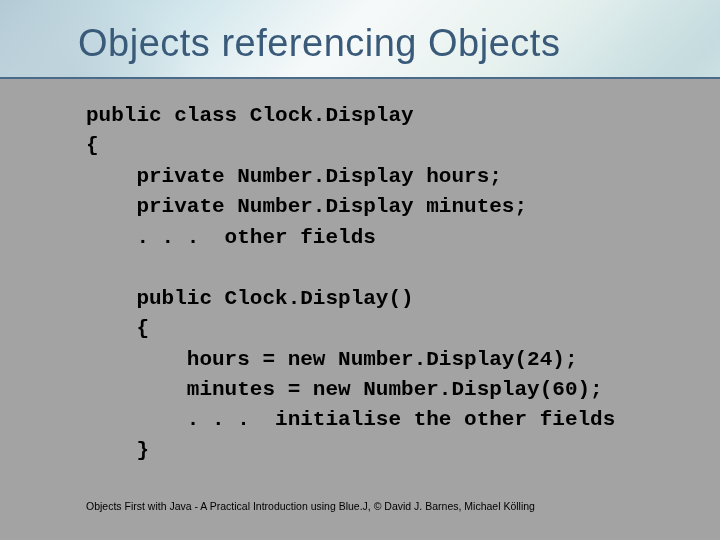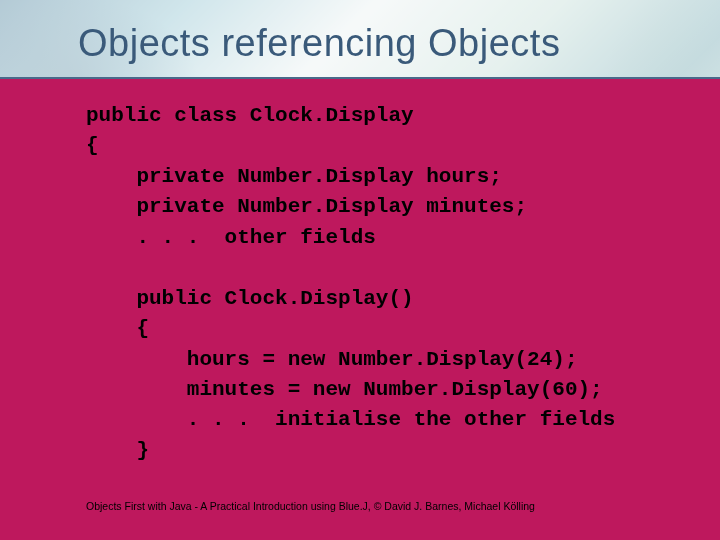--- a/index.html
+++ b/index.html
@@ -1,21 +1,21 @@
 <!DOCTYPE html>
 <html><head>
 <meta charset="utf-8">
 <style>
 html,body{margin:0;padding:0;width:720px;height:540px;overflow:hidden;font-family:Verdana,Geneva,sans-serif;background:#fff}
 .bg{position:absolute;inset:0;background:linear-gradient(135deg,#2a6a8a 0%,#7ab8c8 15%,#e8f0f0 30%,#b8d8d0 45%,#5a9aa8 60%,#c8e0d8 75%,#88b8b0 90%,#4a8a98 100%);opacity:.35}
 .bg::before{content:"";position:absolute;inset:0;background:radial-gradient(ellipse 180px 120px at 10% 15%,rgba(40,90,120,.5),transparent 70%),radial-gradient(ellipse 150px 200px at 5% 60%,rgba(60,110,130,.4),transparent 70%),radial-gradient(ellipse 200px 150px at 90% 85%,rgba(80,140,130,.4),transparent 70%),radial-gradient(ellipse 120px 180px at 95% 20%,rgba(100,160,150,.35),transparent 70%)}
 .slide{position:absolute;inset:0;display:flex;flex-direction:column}
 .title{font-size:38px;color:#3a5a7a;padding:22px 0 0 78px;font-weight:400;font-family:Verdana,Geneva,sans-serif;letter-spacing:.5px}
 .rule{height:2px;background:#4a6a8a;margin:12px 0 0 0}
-.body{background:#be185d;flex:1;padding:22px 32px 8px 86px;position:relative}
+.body{background:#a3a3a3;flex:1;padding:22px 32px 8px 86px;position:relative}
 .code{font-family:"Courier New",Courier,monospace;font-size:21px;font-weight:700;color:#000;line-height:1.45;white-space:pre}
 .footer{position:absolute;bottom:28px;left:86px;font-size:10.5px;color:#000;font-family:Arial,sans-serif}
 </style>
 </head>
 <body>
 
 <div class="bg"></div>
 <div class="slide">
   <div class="title">Objects referencing Objects</div>
   <div class="rule"></div>

